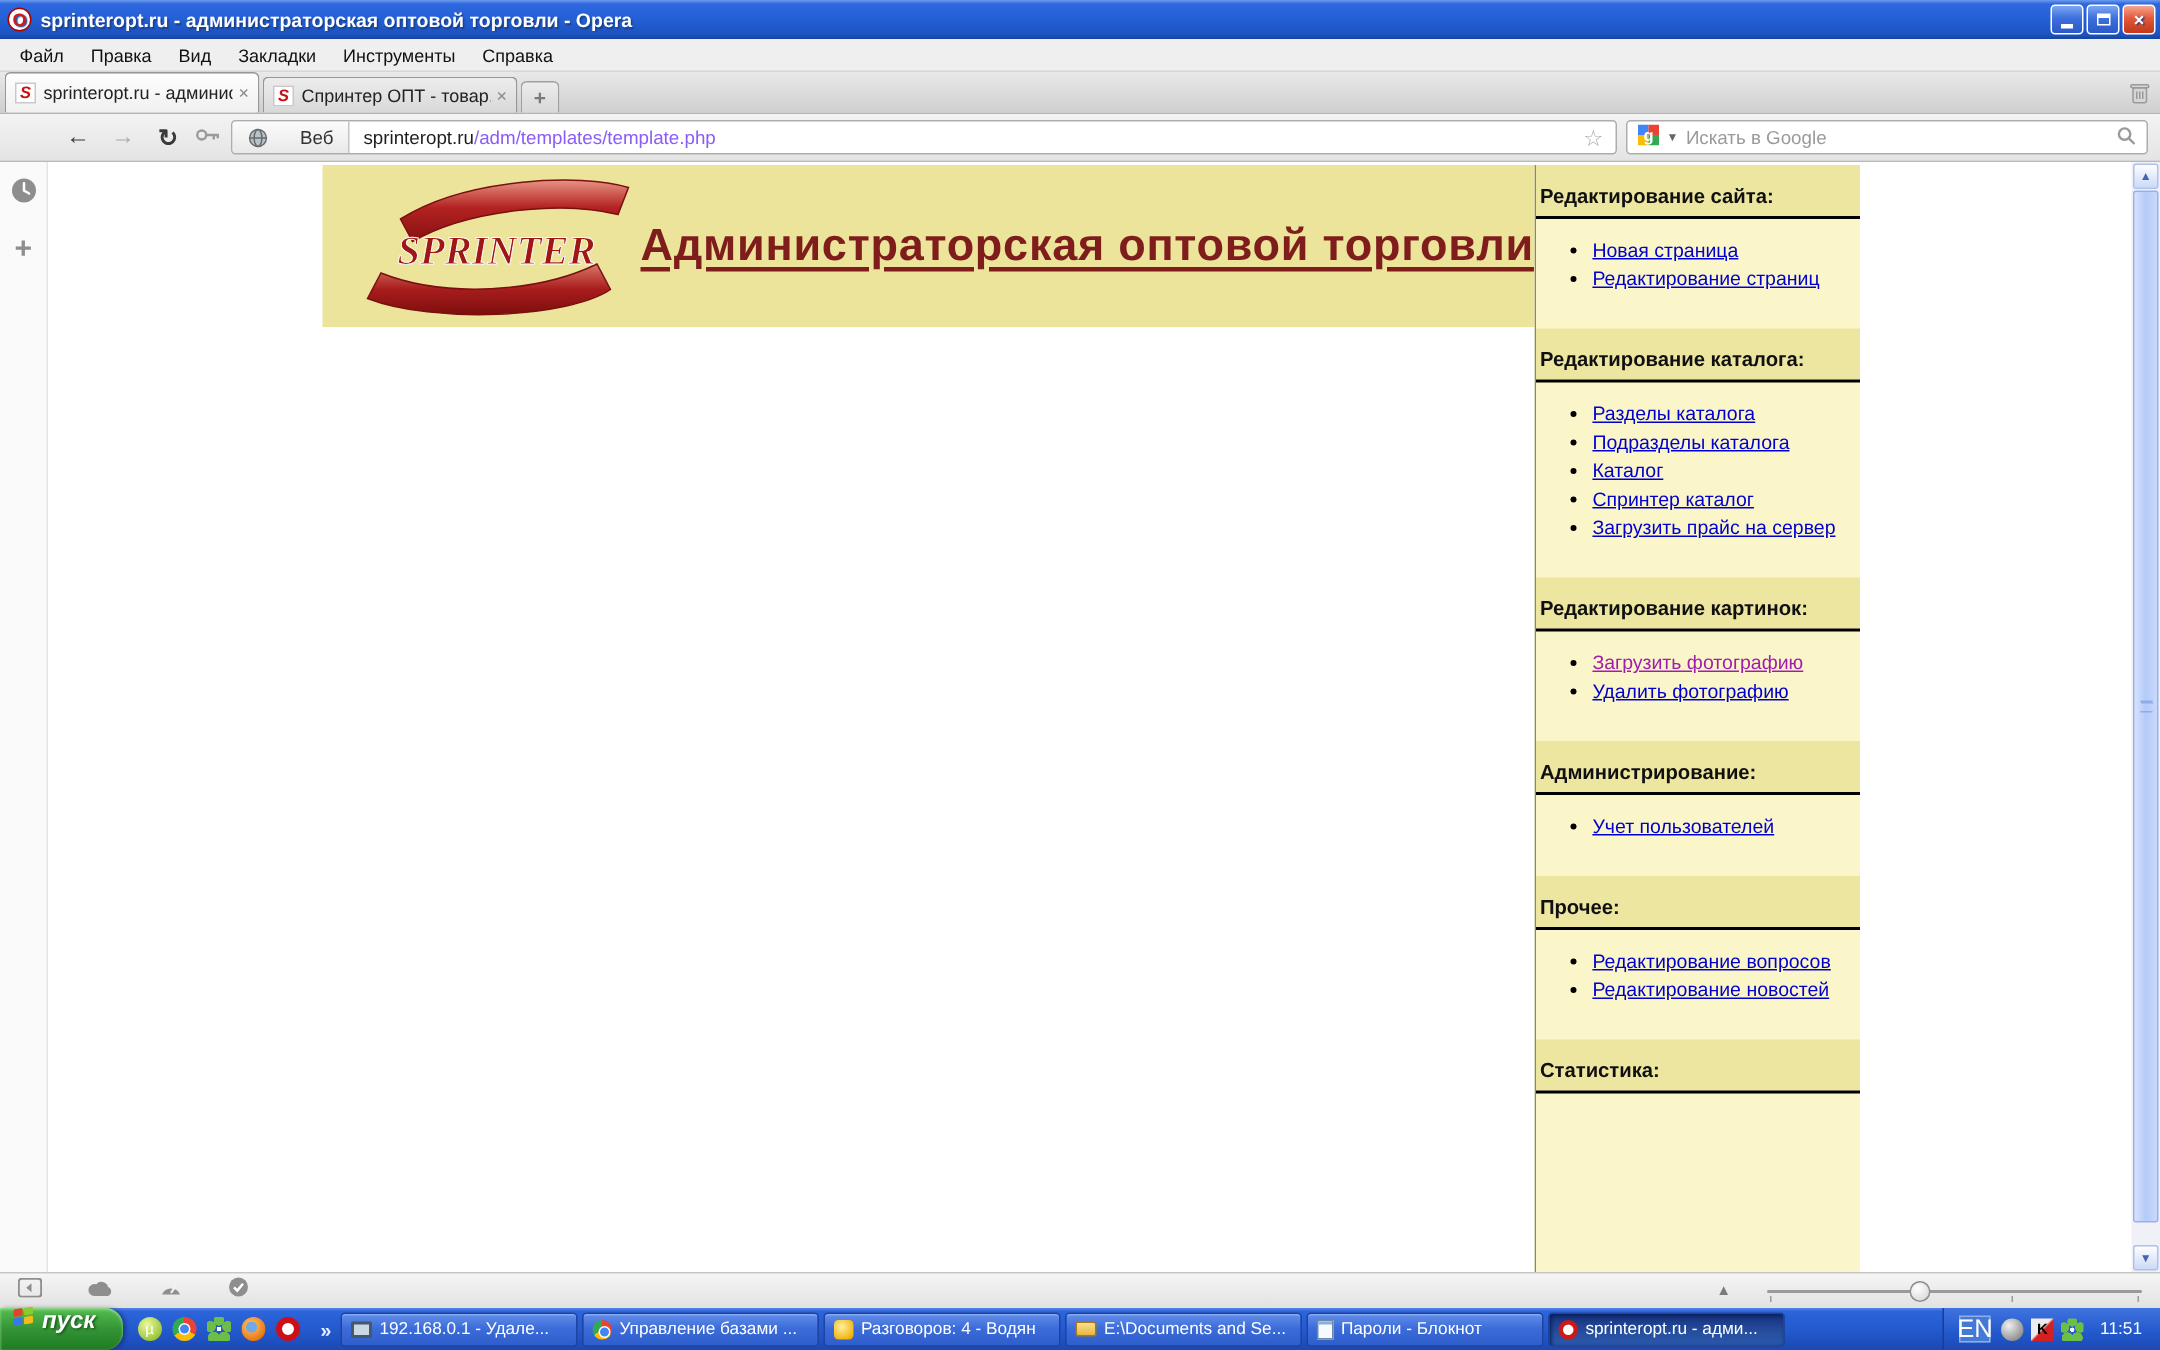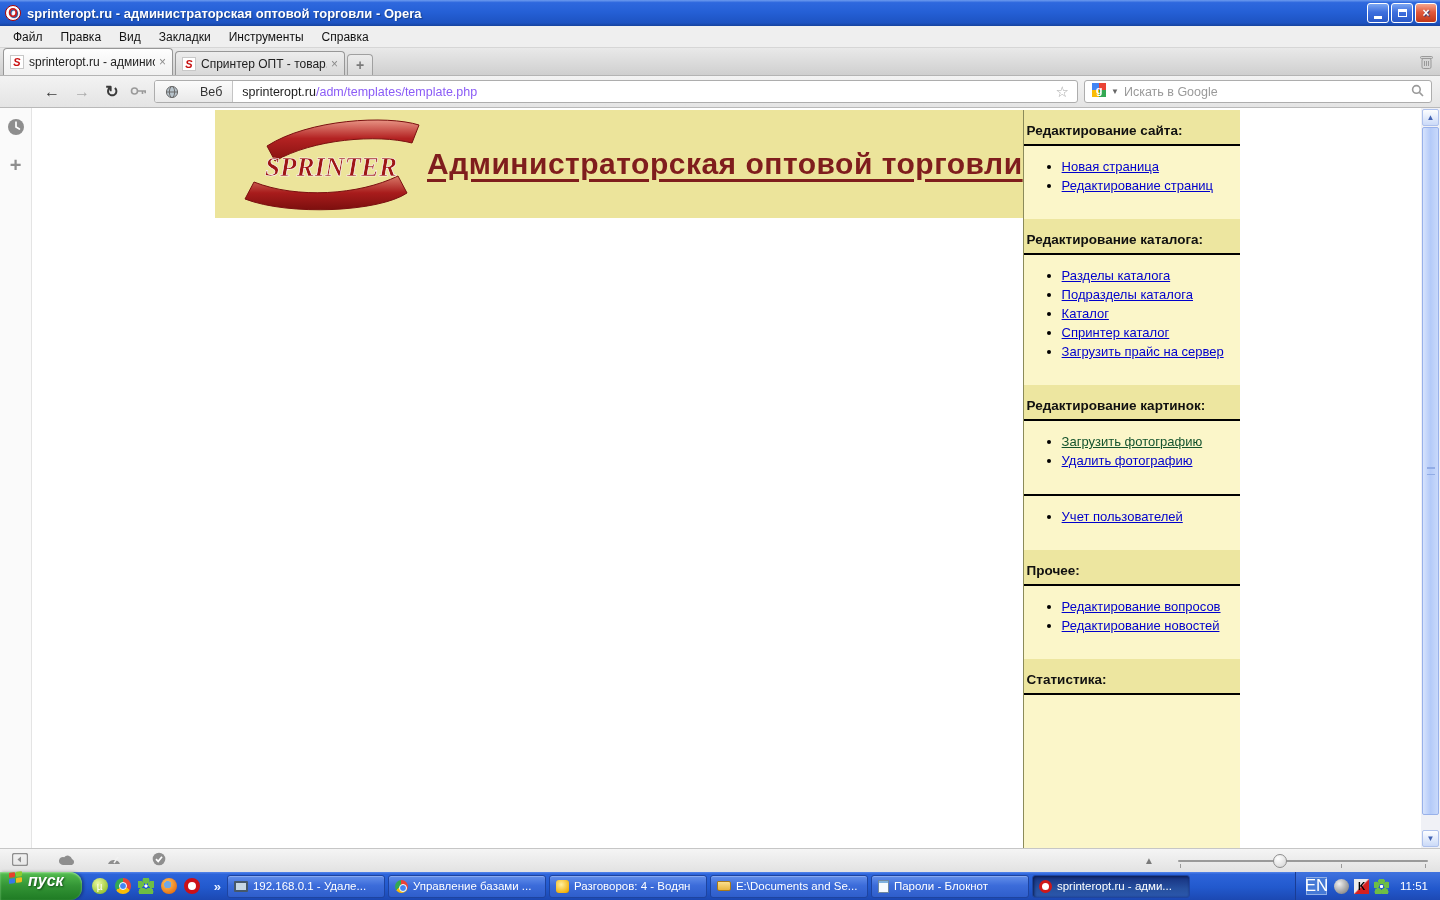--- a/index.html
+++ b/index.html
@@ -80,21 +80,21 @@
     letter-spacing:0.5px; cursor:pointer; }
   .site-body { flex:1; display:flex; overflow:hidden; }
   .sidebar { width:232px; flex:none; background:#EDE6A0; border-left:1px solid #8B8B5A;
     border-right:1px solid #8B8B5A; display:flex; flex-direction:column; font-size:13px; }
   .sb-heading { padding:13px 4px 6px 3px; font-weight:bold; font-size:13.5px; color:#101010; }
   .sb-box { background:#FBF6C9; border-top:2px solid #000; padding:9px 0 22px; }
   .sb-box.grow { flex:1; }
   .sb-box ul { margin:4px 0 0 24px; padding-left:14px; }
   .sb-box li { margin:4px 0; }
   a.sb-link { color:#0000CC; text-decoration:underline; cursor:pointer; }
-  a.sb-link.visited { color:#14532d; }
+  a.sb-link.visited { color:#a21caf; }
   .content { flex:1; background:#fff; padding:17px 12px; font-size:13px; color:#101010; }
 
   
   .scrollbar { width:19px; flex:none; background:#F0F1F6; display:flex; flex-direction:column; padding:1px; }
   .sb-up,.sb-down { height:17px; flex:none; background:linear-gradient(180deg,#FDFEFF,#CBDAF8);
     border:1px solid #AEC1EC; border-radius:2px; color:#4464B4; font-size:8px;
     display:flex; align-items:center; justify-content:center; }
   .sb-track { flex:1; padding:1px 0; }
   .sb-thumb { height:calc(100% - 14px); background:linear-gradient(90deg,#D6E3FD,#B4CAF8 50%,#C8D9FB);
     border:1px solid #98B1EA; border-radius:2px; display:flex; align-items:center; justify-content:center; }
@@ -336,20 +336,21 @@
                   <li><a class="sb-link">Загрузить прайс на сервер</a></li>
                 </ul>
               </div>
               <div class="sb-heading">Редактирование картинок:</div>
               <div class="sb-box">
                 <ul>
                   <li><a class="sb-link visited">Загрузить фотографию</a></li>
                   <li><a class="sb-link">Удалить фотографию</a></li>
                 </ul>
               </div>
+              <div class="sb-heading">Администрирование:</div>
               <div class="sb-box">
                 <ul>
                   <li><a class="sb-link">Учет пользователей</a></li>
                 </ul>
               </div>
               <div class="sb-heading">Прочее:</div>
               <div class="sb-box">
                 <ul>
                   <li><a class="sb-link">Редактирование вопросов</a></li>
                   <li><a class="sb-link">Редактирование новостей</a></li>

